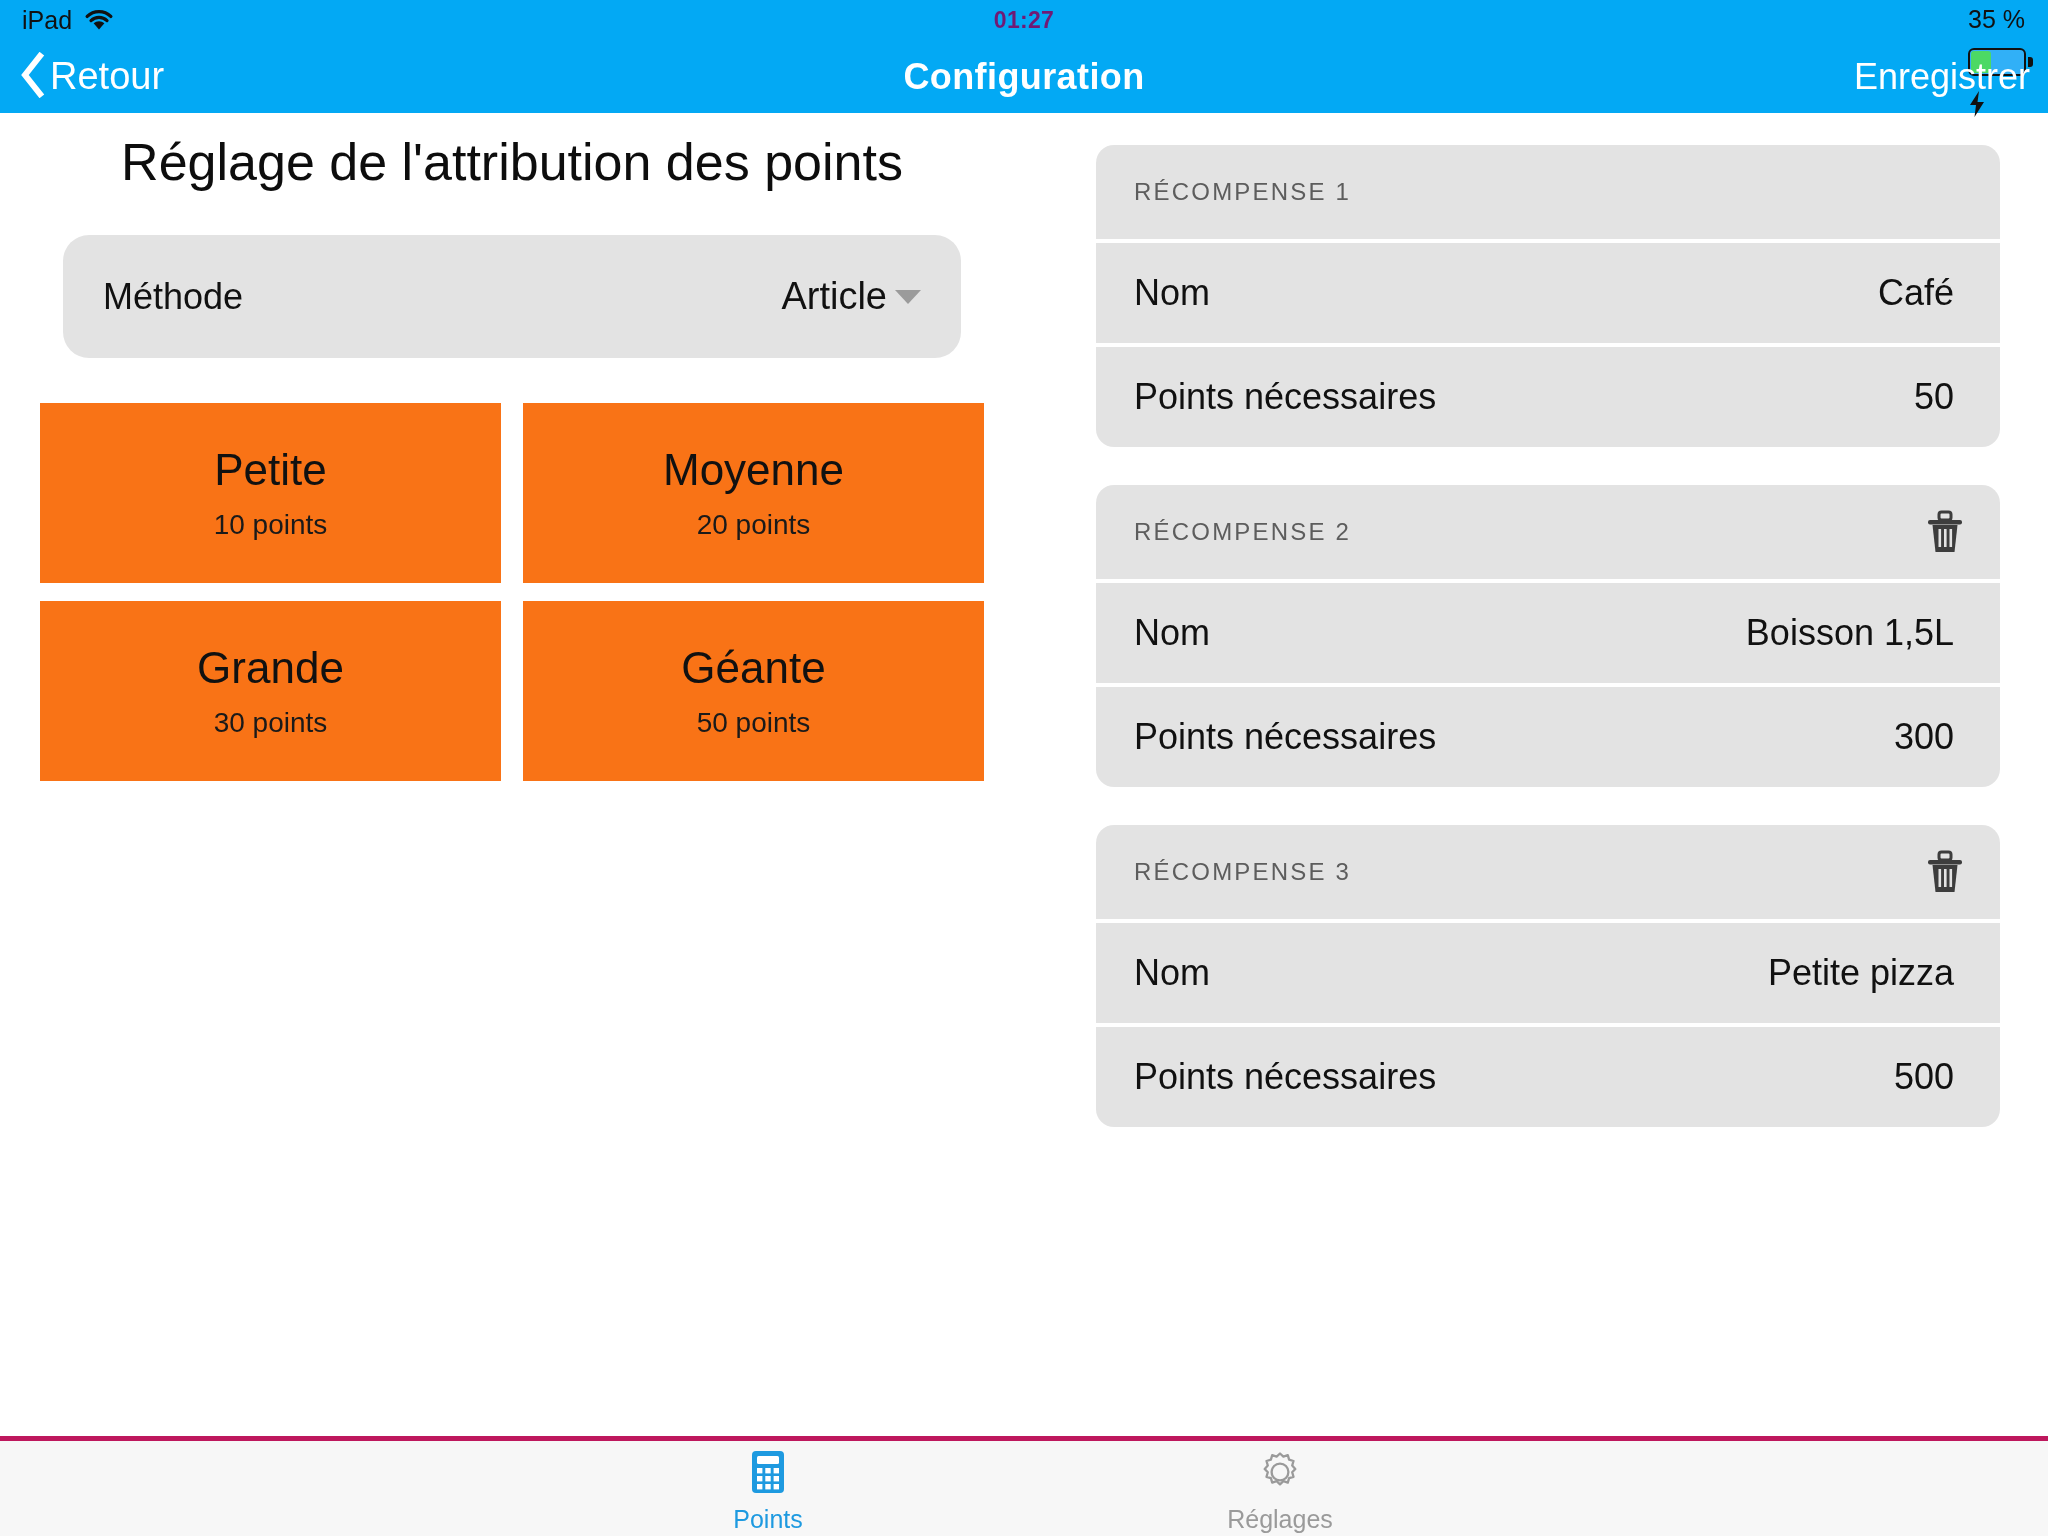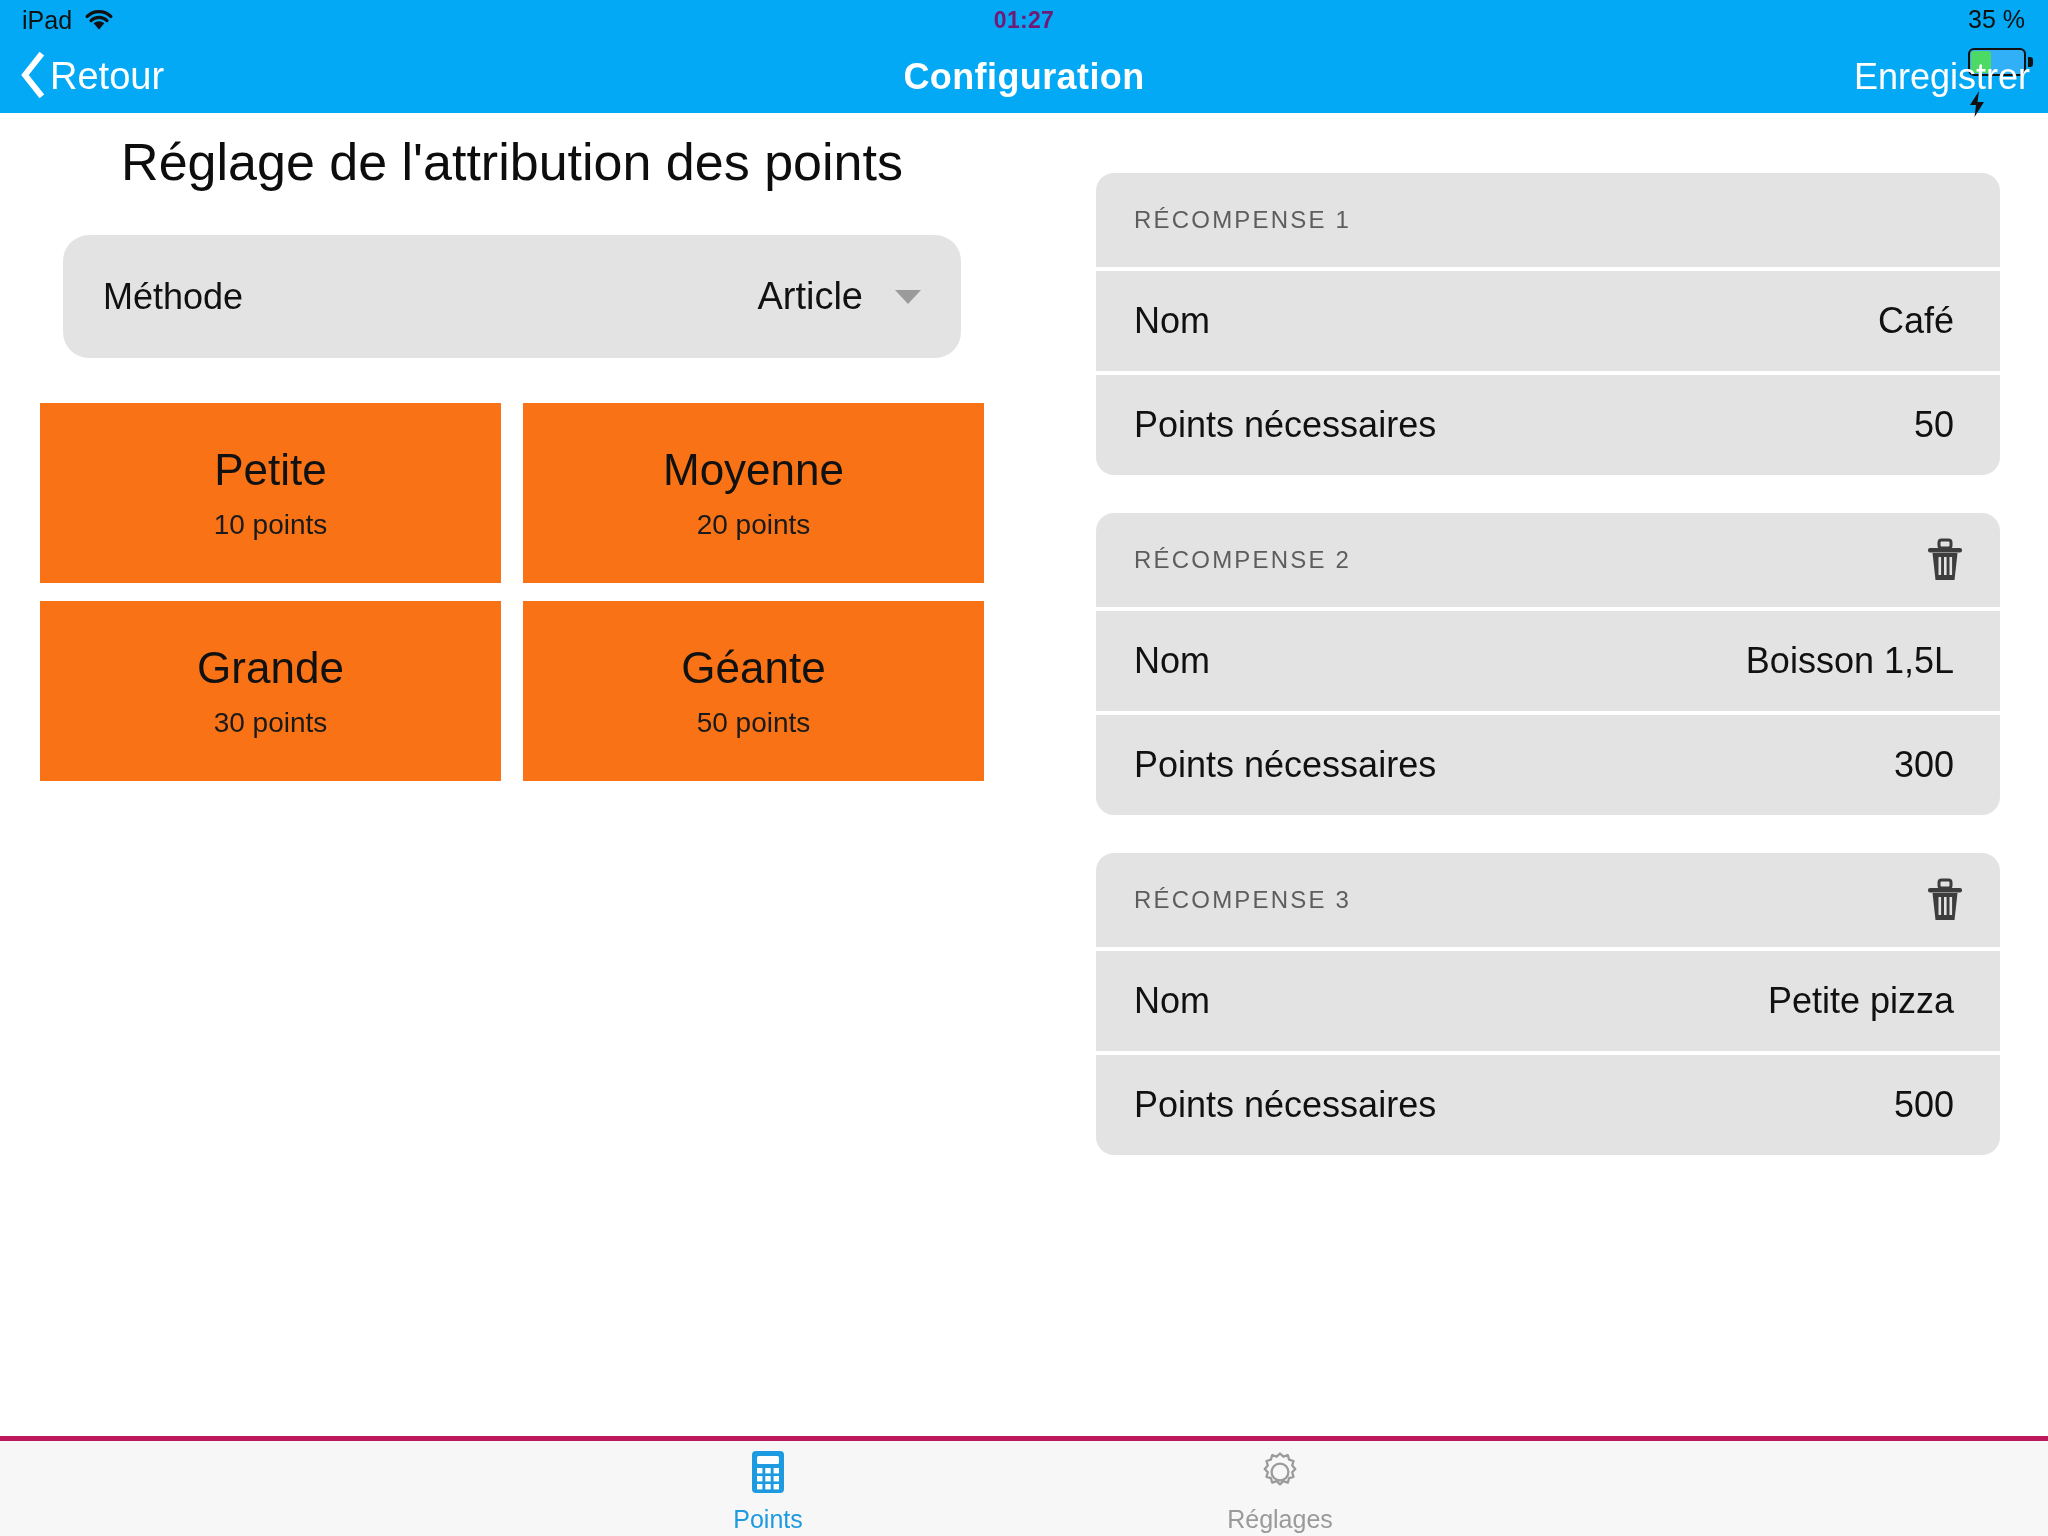--- a/index.html
+++ b/index.html
@@ -72,41 +72,41 @@
   .method-card{
     margin:43px 63px 0 63px;
     background:#e3e3e3;
     border-radius:26px;
     height:123px;
     display:flex; align-items:center; justify-content:space-between;
     padding:0 40px;
     cursor:pointer;
   }
   .method-label{ font-size:36px; color:#111; }
-  .method-value-wrap{ display:flex; align-items:center; gap:32px; }
+  .method-value-wrap{ display:flex; align-items:center; gap:8px; }
   .method-value{ font-size:38px; color:#111; }
   .caret{ width:0;height:0;border-left:13px solid transparent;border-right:13px solid transparent;border-top:14px solid #9b9b9b; }
 
   
   .tiles{
     margin:45px 40px 0 40px;
     display:grid; grid-template-columns:1fr 1fr;
     gap:18px 22px;
   }
   .tile{
     background:#f97316;
     height:180px;
     display:flex; flex-direction:column; align-items:center; justify-content:center;
     gap:14px; cursor:pointer;
   }
   .tile-name{ font-size:44px; color:#111; }
   .tile-pts{ font-size:28px; color:#1a1a1a; }
 
   
-  .rewards{ margin:60px 48px 0 72px; }
+  .rewards{ margin:32px 48px 0 72px; }
   .reward{ margin-bottom:38px; }
   .reward-head{
     background:#e3e3e3; border-radius:18px 18px 0 0;
     height:94px; display:flex; align-items:center; justify-content:space-between;
     padding:0 34px 0 38px;
   }
   .reward-head-title{
     font-size:24px; color:#5d5d5d; letter-spacing:2.2px;
   }
   .trash{ cursor:pointer; display:flex; }

